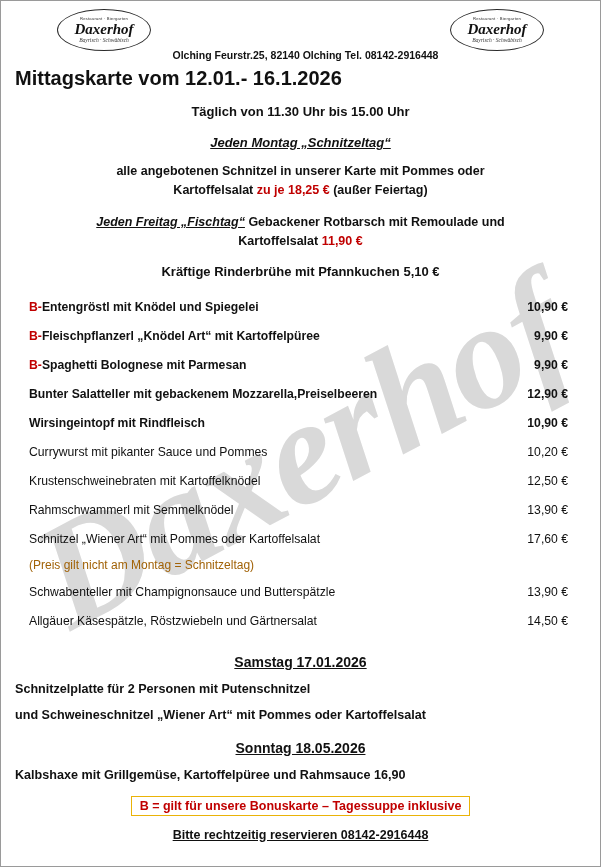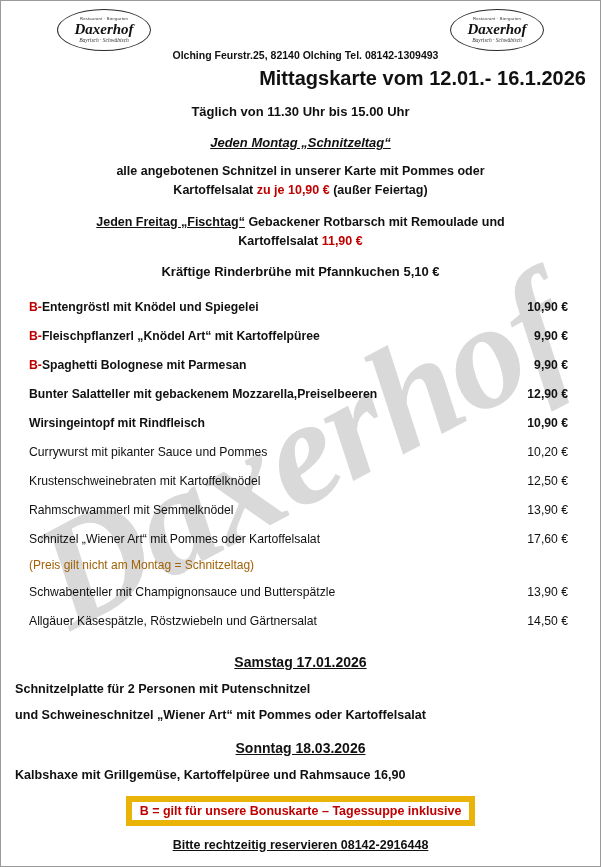--- a/index.html
+++ b/index.html
@@ -85,21 +85,21 @@
   }
   .addressline {
     text-align: center;
     font-size: 10.5px;
     font-weight: bold;
     color: #111;
     margin: 0 0 6px 0;
     padding-left: 10px;
   }
   .title {
-    text-align: right;
+    text-align: left;
     font-size: 20px;
     font-weight: bold;
     color: #111;
     margin: 2px 0 14px 0;
   }
   .subtitle {
     text-align: center;
     font-size: 13px;
     font-weight: bold;
     color: #111;
@@ -117,20 +117,21 @@
   .para {
     text-align: center;
     font-size: 12.5px;
     font-weight: bold;
     color: #111;
     line-height: 1.55;
     margin: 12px 0 12px 0;
   }
   .red { color: #c00000; }
   .ital-ul {
+    font-style: italic;
     text-decoration: underline;
   }
   .bruehe {
     text-align: center;
     font-size: 13px;
     font-weight: bold;
     color: #111;
     margin: 2px 0 14px 0;
   }
   
@@ -169,21 +170,21 @@
     font-size: 12.6px;
     font-weight: bold;
     color: #111;
     margin: 0 0 12px 0;
   }
   .bonus {
     display: block;
     width: fit-content;
     margin: 14px auto 12px auto;
     padding: 2px 8px;
-    border: 6px solid #eab308;
+    border: 1px solid #eab308;
     color: #c00000;
     font-size: 12.5px;
     font-weight: bold;
     text-align: center;
   }
   .reserve {
     text-align: center;
     font-size: 12.5px;
     font-weight: bold;
     text-decoration: underline;
@@ -206,28 +207,28 @@
         <div class="logo-name">Daxerhof</div>
         <div class="logo-sub">Bayrisch · Schwäbisch</div>
       </div>
       <div class="logo logo-right">
         <div class="logo-top">Restaurant · Biergarten</div>
         <div class="logo-name">Daxerhof</div>
         <div class="logo-sub">Bayrisch · Schwäbisch</div>
       </div>
     </div>
 
-    <div class="addressline">Olching Feurstr.25, 82140 Olching Tel. 08142-1309493</div>
+    <div class="addressline">Olching Feurstr.25, 82140 Olching Tel. 08142-2916448</div>
     <div class="title">Mittagskarte vom 12.01.- 16.1.2026</div>
     <div class="subtitle">Täglich von 11.30 Uhr bis 15.00 Uhr</div>
 
     <div class="section-head">Jeden Montag „Schnitzeltag“</div>
     <div class="para">
       <span>alle angebotenen Schnitzel in unserer Karte mit Pommes oder</span><br>
-      <span>Kartoffelsalat </span><span class="red">zu je 10,90 €</span><span> (außer Feiertag)</span>
+      <span>Kartoffelsalat </span><span class="red">zu je 18,25 €</span><span> (außer Feiertag)</span>
     </div>
 
     <div class="para">
       <span class="ital-ul">Jeden Freitag „Fischtag“</span><span> Gebackener Rotbarsch mit Remoulade und</span><br>
       <span>Kartoffelsalat </span><span class="red">11,90 €</span>
     </div>
 
     <div class="bruehe">Kräftige Rinderbrühe mit Pfannkuchen   5,10 €</div>
 
     <div class="menu">
@@ -288,20 +289,20 @@
         <span class="name"><span class="bprefix"></span><span>Allgäuer Käsespätzle, Röstzwiebeln und Gärtnersalat</span></span>
         <span class="price">14,50 €</span>
       </div>
 
     </div>
 
     <div class="day-head">Samstag 17.01.2026</div>
     <div class="day-line">Schnitzelplatte für 2 Personen mit Putenschnitzel</div>
     <div class="day-line">und Schweineschnitzel „Wiener Art“ mit Pommes oder Kartoffelsalat</div>
 
-    <div class="day-head">Sonntag 18.03.2026</div>
+    <div class="day-head">Sonntag 18.05.2026</div>
     <div class="day-line">Kalbshaxe mit Grillgemüse, Kartoffelpüree und Rahmsauce 16,90</div>
 
     <div class="bonus">B = gilt für unsere Bonuskarte – Tagessuppe inklusive</div>
     <div class="reserve">Bitte rechtzeitig reservieren 08142-2916448</div>
 
   </div>
 </div>
 
 </body></html>

